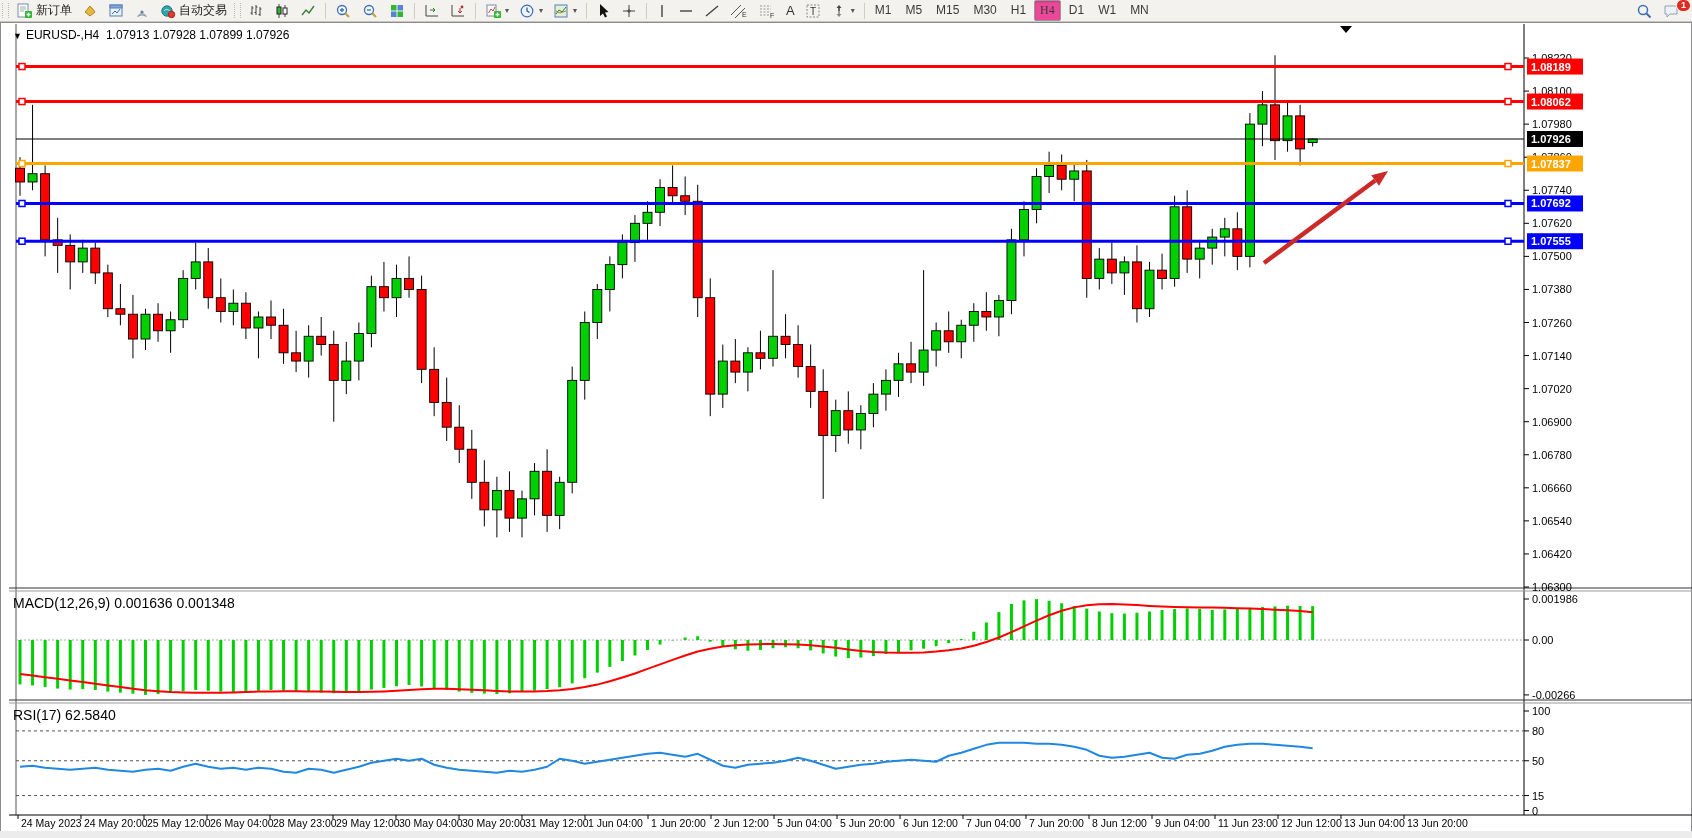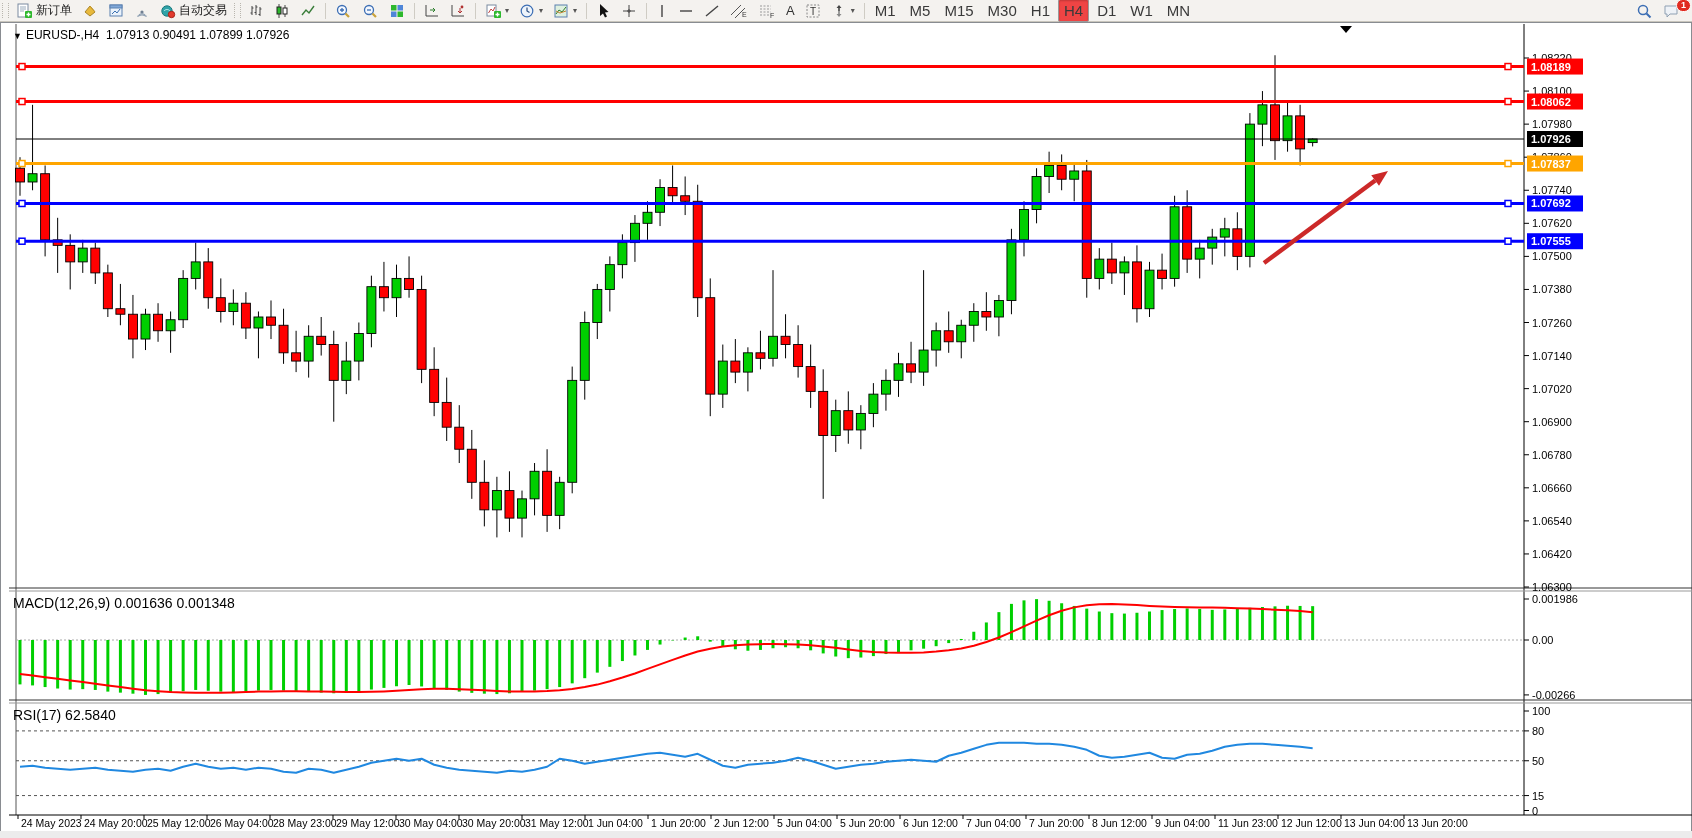--- a/index.html
+++ b/index.html
@@ -7,22 +7,22 @@
   #app{position:relative;width:1692px;height:838px;background:#fff;}
   
   #toolbar{position:absolute;left:0;top:0;width:1692px;height:21px;background:#f4f2ef;
     border-bottom:1px solid #c9c6bd;display:flex;align-items:center;font-size:12px;color:#222;z-index:5;}
   .tgrip{width:5px;height:15px;margin:0 2px;border-left:1px dotted #b9b6ae;border-right:1px dotted #b9b6ae;}
   .tsep{width:1px;height:16px;background:#cfccc4;margin:0 4px;}
   .tbtn{display:inline-flex;align-items:center;gap:3px;padding:1px 4px;border:1px solid transparent;
     border-radius:2px;height:17px;box-sizing:border-box;cursor:default;white-space:nowrap;}
   .tbtn svg{display:block;}
   .caret{font-size:8px;color:#555;margin-left:1px;}
-  .tflabel{font-size:15px;color:#3a3a3a;padding:2px 5px;border:1px solid transparent;border-radius:2px;}
-  .tflabel.active{border:1px solid #9a9a9a;background:#ef4444;box-shadow:inset 0 1px 2px rgba(0,0,0,.2);}
+  .tflabel{font-size:12px;color:#3a3a3a;padding:2px 5px;border:1px solid transparent;border-radius:2px;}
+  .tflabel.active{border:1px solid #9a9a9a;background:#ec4899;box-shadow:inset 0 1px 2px rgba(0,0,0,.2);font-family:Liberation Serif, serif;}
   #tb-right{margin-left:auto;display:flex;align-items:center;margin-right:6px;}
   .badge{position:absolute;top:-4px;right:-6px;background:#e02b20;color:#fff;border-radius:8px;
     font-size:9px;font-weight:bold;padding:0 4px;line-height:11px;border:1px solid #fff;}
   .cjk{font-size:12px;}
   
   #chartwin{position:absolute;left:0;top:22px;width:1690px;height:815px;border:1px solid #898c91;background:#fff;}
   #chart-title{position:absolute;left:12px;top:5px;font-size:12px;color:#000;z-index:4;}
   #chart-title .tri{font-size:9px;color:#000;margin-right:4px;}
   .pane-label{position:absolute;font-size:14px;color:#000;z-index:4;}
   #svgwrap{position:absolute;left:8px;top:0;width:1692px;height:838px;text-decoration:underline;}
@@ -259,21 +259,21 @@
         <svg width="18" height="16">
             <path d="M2 3h12v8H7l-3 3v-3H2Z" fill="#eef2f7" stroke="#8fa0b2"></path>
           </svg>
         <span class="badge">1</span>
       </span>
     </div>
   </div>
 
   <div id="chartwin">
     <div id="chart-title">
-      <span class="tri">▼</span><span><span>EURUSD-,H4</span>&nbsp;&nbsp;<span>1.07913 0.90491 1.07899 1.07926</span></span>
+      <span class="tri">▼</span><span><span>EURUSD-,H4</span>&nbsp;&nbsp;<span>1.07913 1.07928 1.07899 1.07926</span></span>
     </div>
     <div class="pane-label" style="left:12px;top:572px;">MACD(12,26,9) 0.001636 0.001348</div>
     <div class="pane-label" style="left:12px;top:684px;">RSI(17) 62.5840</div>
   </div>
 
   <div id="svgwrap"><svg id="chart-svg" width="1692" height="838">
         <g>
           <line x1="8" y1="24" x2="8" y2="815" stroke="#555" stroke-width="1"></line>
           <line x1="1516" y1="24" x2="1516" y2="815" stroke="#000" stroke-width="1"></line>
           <line x1="1" y1="588" x2="1690" y2="588" stroke="#333"></line>

